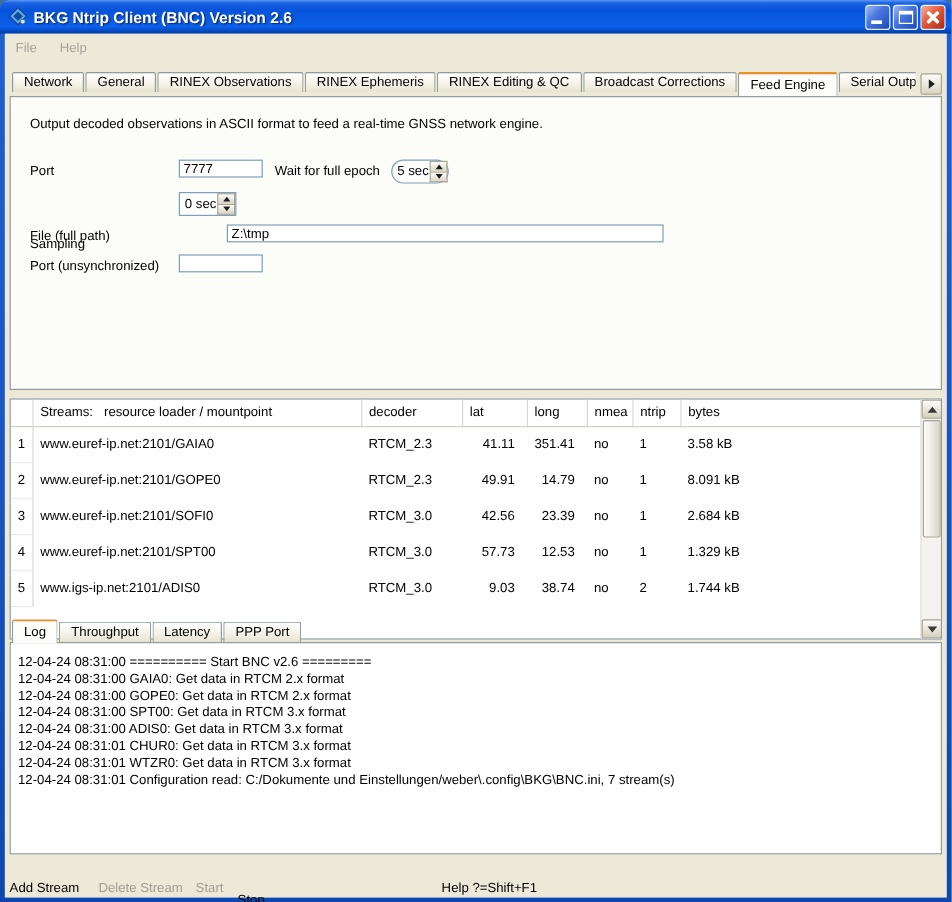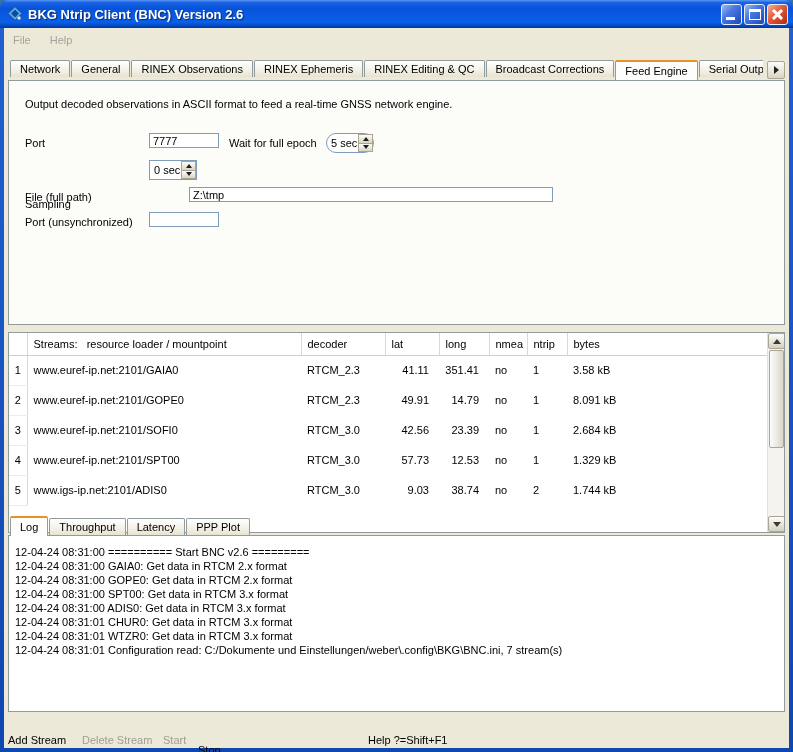--- a/index.html
+++ b/index.html
@@ -243,21 +243,21 @@
         <span class="sb-btn sb-dn">
             <span class="tri-dn-l"></span>
           </span>
       </div>
     </div>
 
     <div class="tabbar2">
       <div class="tab active">Log</div>
       <div class="tab">Throughput</div>
       <div class="tab">Latency</div>
-      <div class="tab">PPP Plot</div>
+      <div class="tab">PPP Port</div>
     </div>
 
     <div class="log-pane">
       <div class="log-line">12-04-24 08:31:00 ========== Start BNC v2.6 =========</div>
       <div class="log-line">12-04-24 08:31:00 GAIA0: Get data in RTCM 2.x format</div>
       <div class="log-line">12-04-24 08:31:00 GOPE0: Get data in RTCM 2.x format</div>
       <div class="log-line">12-04-24 08:31:00 SPT00: Get data in RTCM 3.x format</div>
       <div class="log-line">12-04-24 08:31:00 ADIS0: Get data in RTCM 3.x format</div>
       <div class="log-line">12-04-24 08:31:01 CHUR0: Get data in RTCM 3.x format</div>
       <div class="log-line">12-04-24 08:31:01 WTZR0: Get data in RTCM 3.x format</div>

